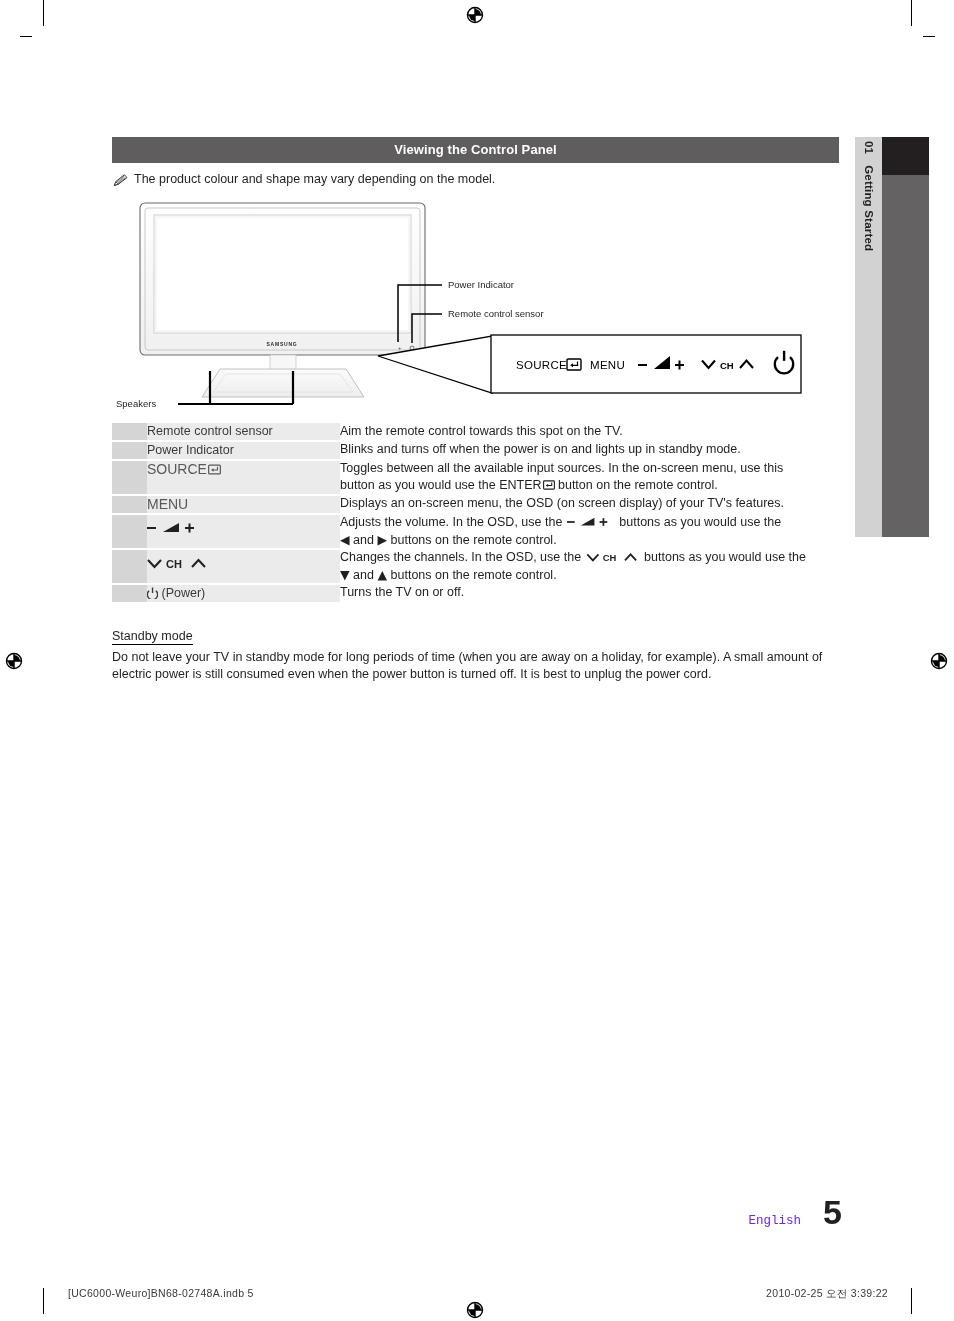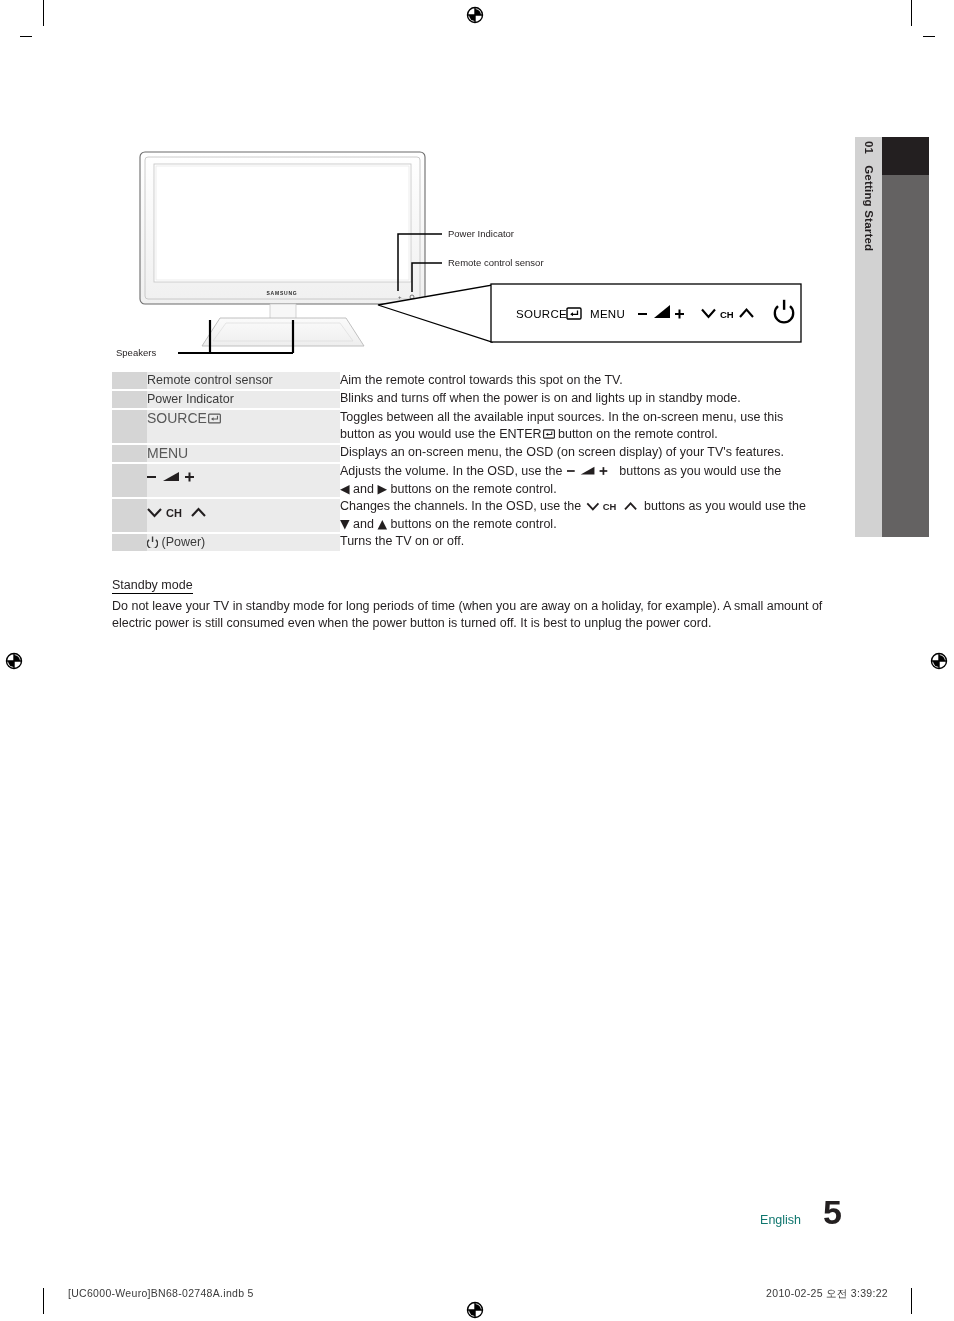--- a/index.html
+++ b/index.html
@@ -164,22 +164,23 @@
 
   
   #page-footer {
     position: absolute;
     right: 112px; bottom: 92px;
     display: flex;
     align-items: baseline;
   }
   #page-footer .lang {
     font-size: 12.5px;
-    color: #0f766e;
+    color: #6d28d9;
     margin-right: 22px;
+    font-family: Liberation Mono, monospace;
   }
   #page-footer .pagenum {
     font-size: 34px;
     font-weight: bold;
     color: #231f20;
     line-height: 34px;
   }
 
   #print-footer {
     position: absolute;
@@ -232,21 +233,31 @@
   <div class="tab-light"></div>
   <div class="tab-dark"></div>
   <div class="tab-mid"></div>
   <div class="tab-text">
     <span class="num">01</span><span>Getting Started</span>
   </div>
 </div>
 
 <div id="content">
 
-
+  <div id="section-header">Viewing the Control Panel</div>
+
+  <div id="note-line">
+    <svg class="pencil-icon" viewBox="0 0 20 16">
+      <path d="M2.5 13.5 L4.2 9.2 L13.8 1.6 L16.6 4.8 L6.9 12.3 Z" fill="none" stroke="#231f20" stroke-width="1"></path>
+      <path d="M4.2 9.2 L6.9 12.3" stroke="#231f20" stroke-width="0.8"></path>
+      <path d="M5.2 10.0 L13.2 3.3 M6.0 10.9 L14.0 4.2 M6.8 11.7 L14.8 5.0" stroke="#231f20" stroke-width="0.6"></path>
+      <path d="M2.5 13.5 L5.0 12.6" stroke="#231f20" stroke-width="0.8"></path>
+    </svg>
+    <span>The product colour and shape may vary depending on the model.</span>
+  </div>
 
   <div id="diagram">
     <svg width="727" height="218" viewBox="0 0 727 218">
       <defs>
         <linearGradient id="bezel" x1="0" y1="0" x2="0" y2="1">
           <stop offset="0%" stop-color="#ffffff"></stop>
           <stop offset="100%" stop-color="#f0f0f0"></stop>
         </linearGradient>
         <linearGradient id="standg" x1="0" y1="0" x2="0" y2="1">
           <stop offset="0%" stop-color="#fbfbfb"></stop>

